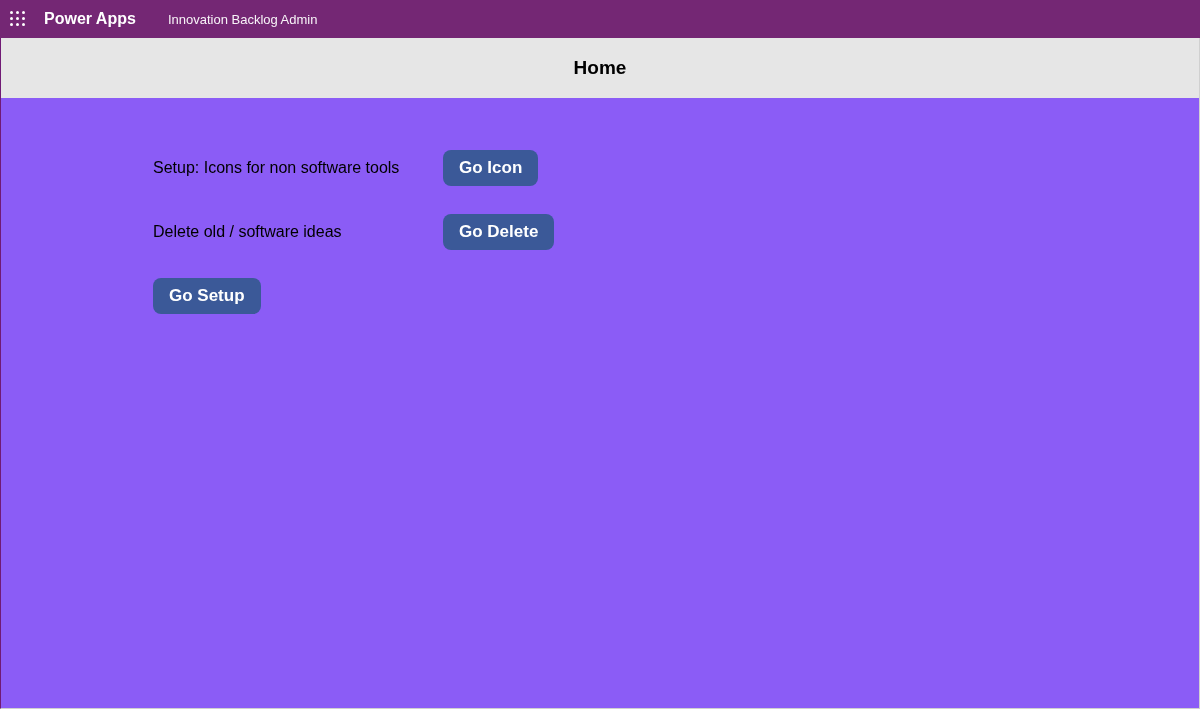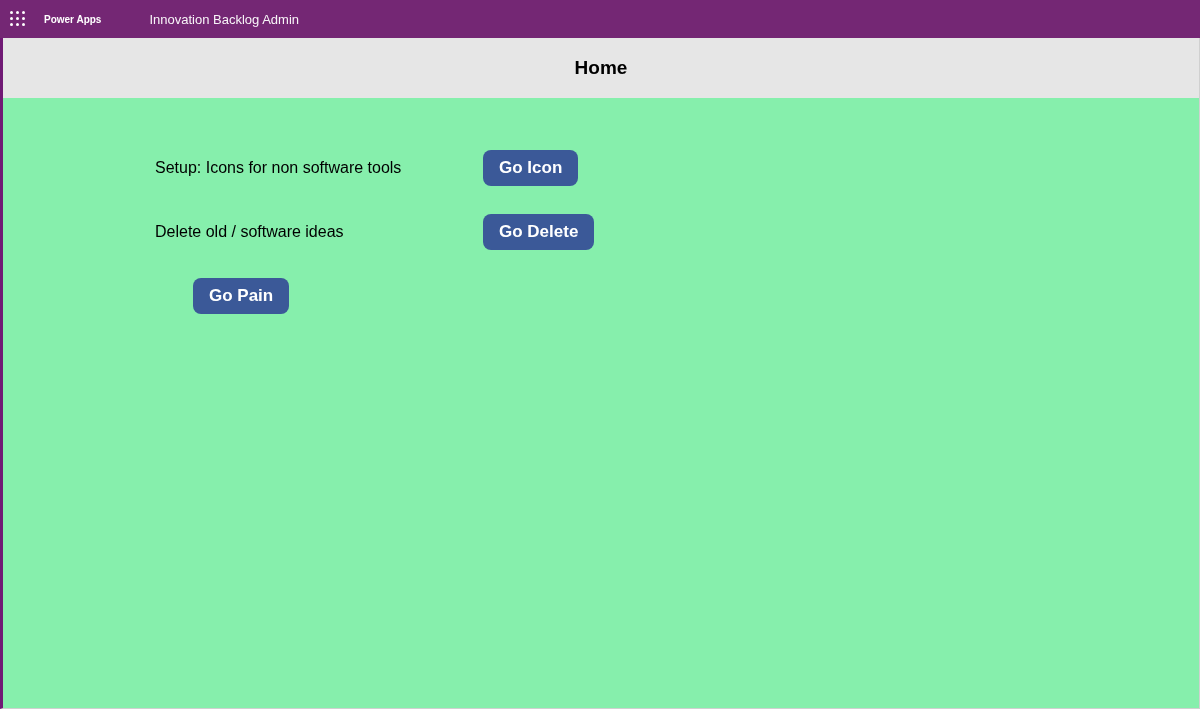--- a/index.html
+++ b/index.html
@@ -32,37 +32,36 @@
       margin-right: 18px;
       cursor: pointer;
     }
     .waffle-dot {
       width: 3px;
       height: 3px;
       background: #ffffff;
       border-radius: 50%;
     }
     .brand {
-      font-size: 10px;
+      font-size: 16px;
       font-weight: 600;
-      margin-right: 16px;
     }
     .app-name {
       font-size: 13px;
       font-weight: 400;
       opacity: 0.95;
       margin-left: 32px;
     }
     .canvas-border {
-      border-left: 3px solid #701a75;
+      border-left: 1px solid #701a75;
       border-right: 1px solid #d0d0d0;
       border-bottom: 1px solid #d0d0d0;
       height: calc(709px - 38px);
       position: relative;
-      background: #86efac;
+      background: #8b5cf6;
     }
     .page-header {
       background: #e6e6e6;
       height: 60px;
       display: flex;
       align-items: center;
       justify-content: center;
       font-size: 19px;
       font-weight: 600;
       color: #000000;
@@ -84,21 +83,20 @@
     .action-btn {
       background: #3B5998;
       color: #ffffff;
       border: none;
       border-radius: 8px;
       font-size: 17px;
       font-weight: 600;
       padding: 8px 16px;
       cursor: pointer;
       font-family: inherit;
-      margin-left: 38px;
     }
   </style>
 </head>
 <body>
 
 <div class="top-bar">
   <div class="waffle-icon">
     <div class="waffle-dot"></div>
       <div class="waffle-dot"></div>
       <div class="waffle-dot"></div>
@@ -124,17 +122,17 @@
       <div class="row-label">Setup: Icons for non software tools</div>
       <button class="action-btn">Go Icon</button>
     </div>
 
     <div class="row">
       <div class="row-label">Delete old / software ideas</div>
       <button class="action-btn">Go Delete</button>
     </div>
 
     <div class="row">
-      <button class="action-btn">Go Pain</button>
+      <button class="action-btn">Go Setup</button>
     </div>
 
   </div>
 </div>
 
 </body></html>

